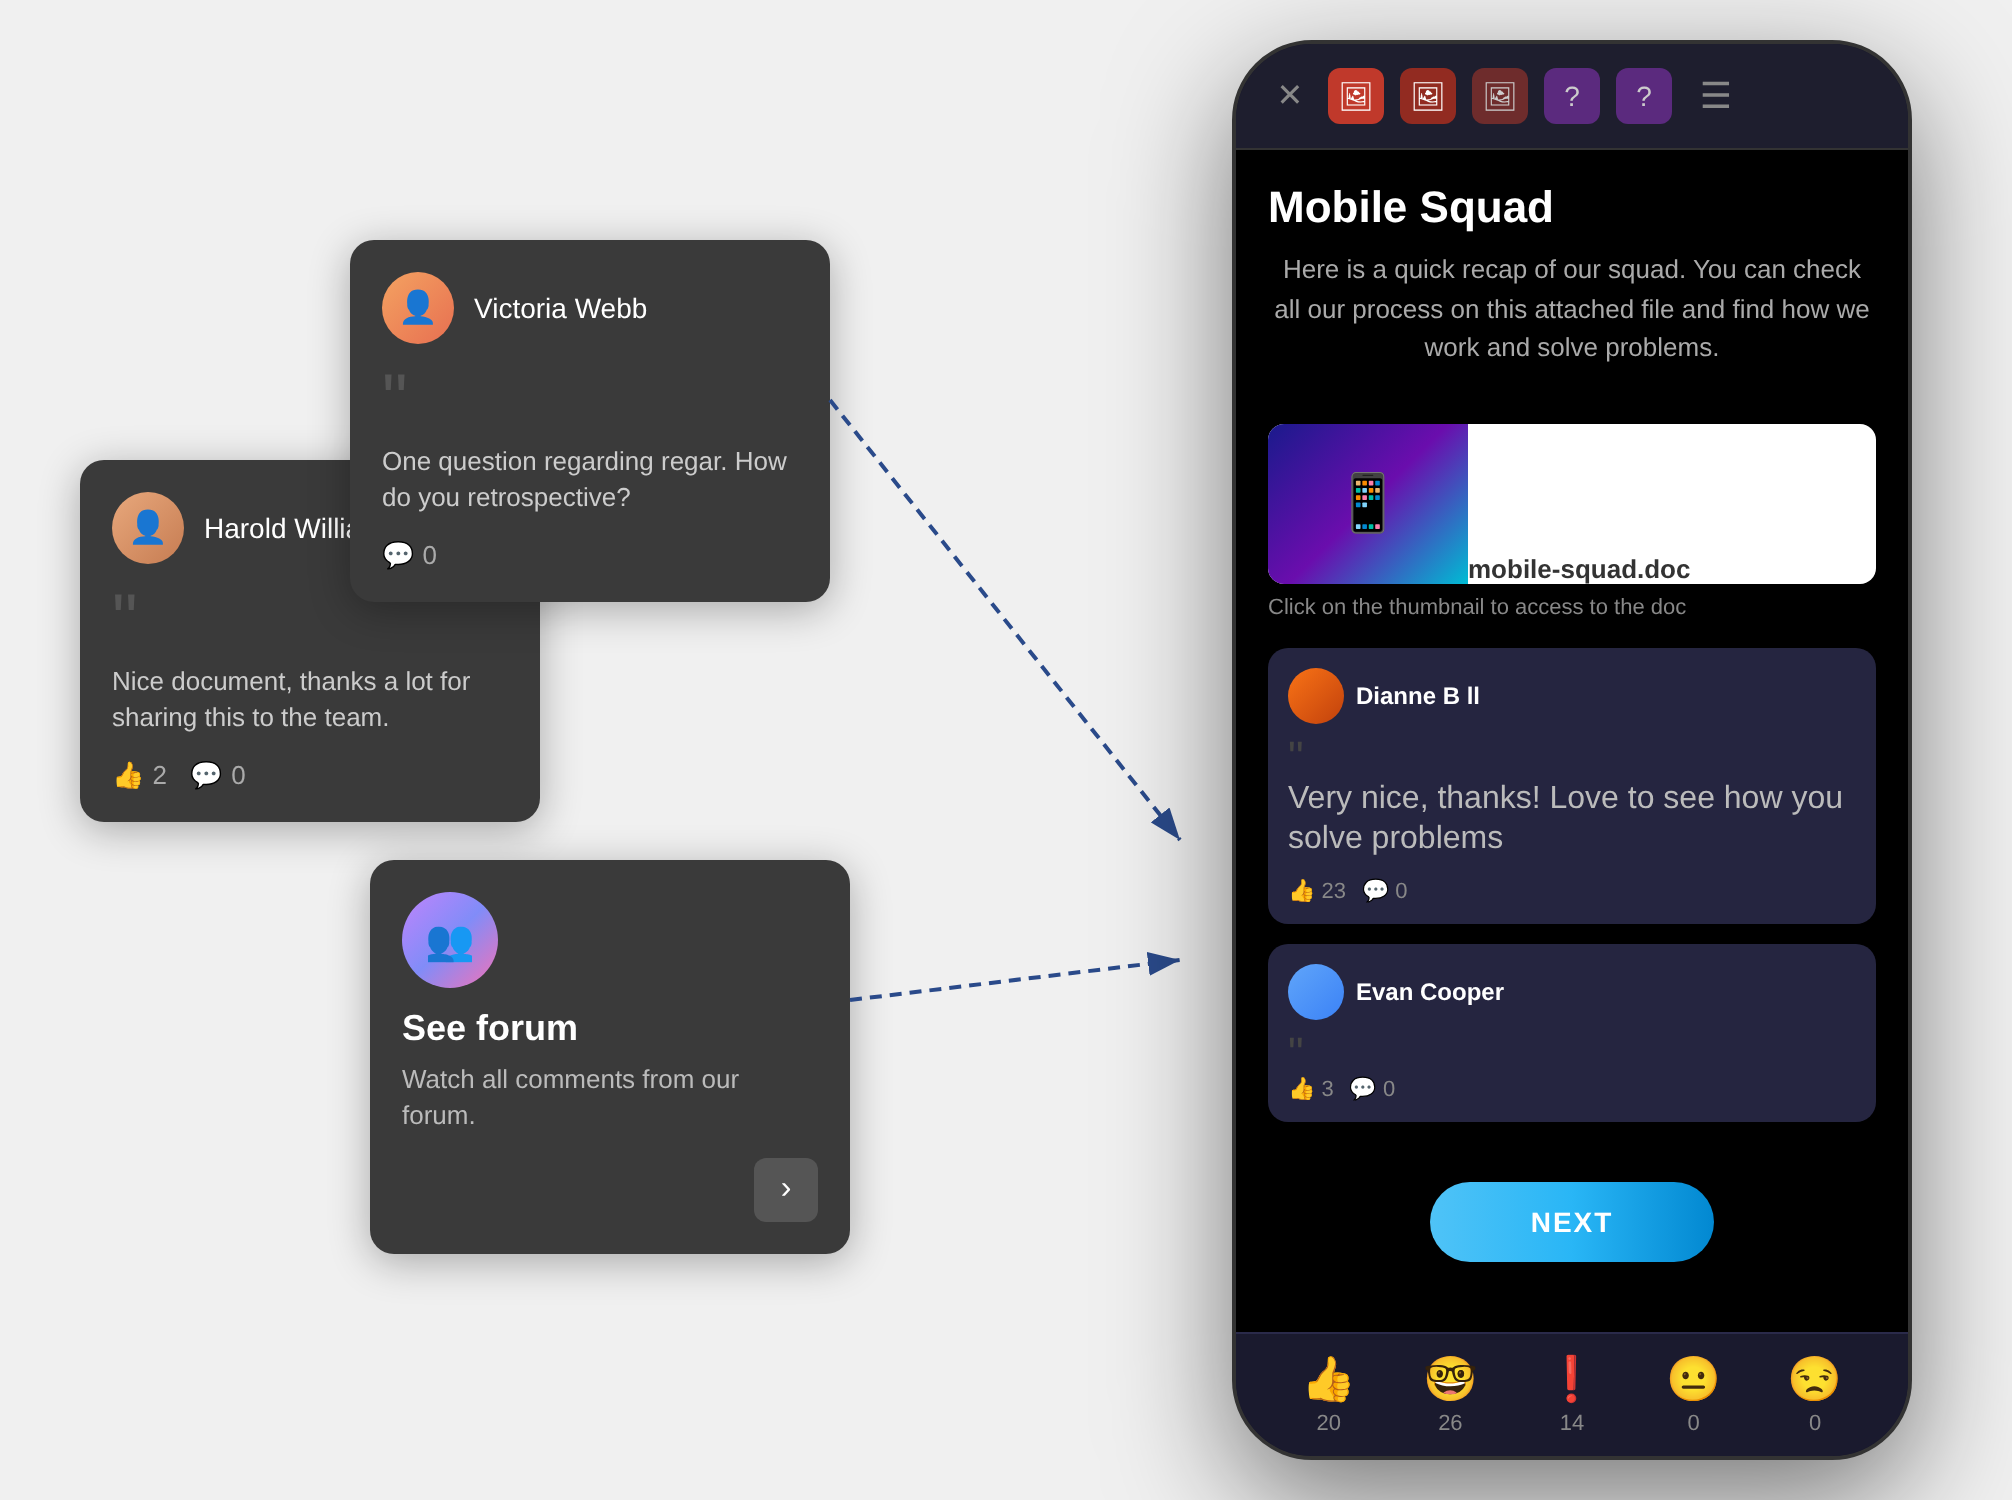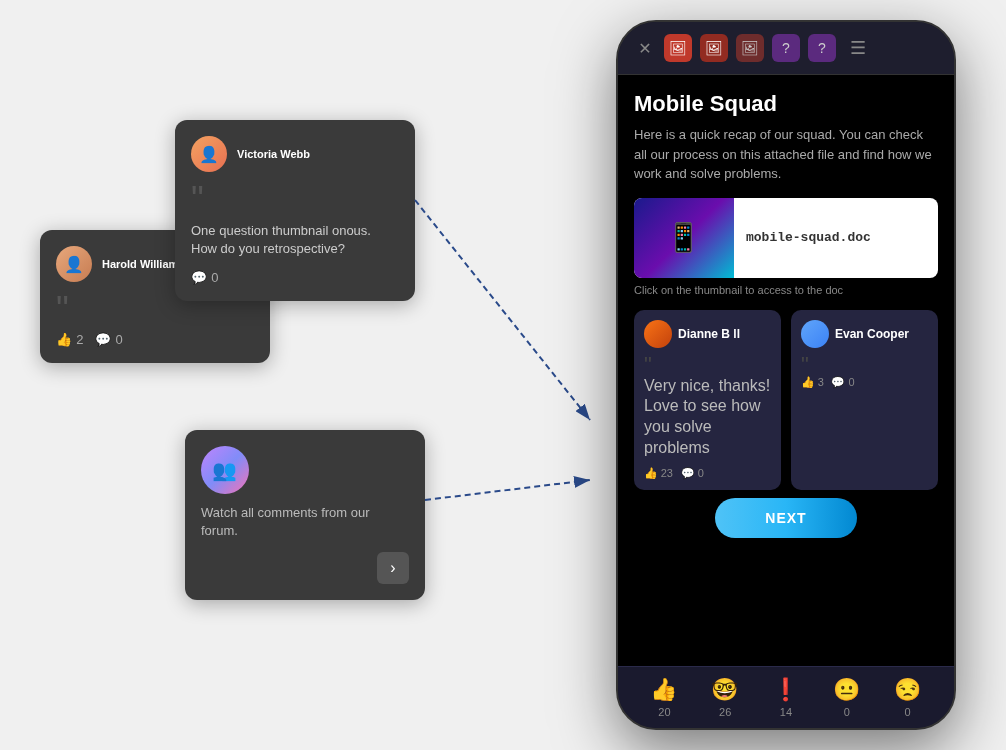--- a/index.html
+++ b/index.html
@@ -62,22 +62,22 @@
     .avatar-harold { background: linear-gradient(135deg, #e8a87c, #c67c52); }
     .avatar-victoria { background: linear-gradient(135deg, #f4a261, #e76f51); }
     .avatar-forum {
       width: 48px;
       height: 48px;
       background: linear-gradient(135deg, #c084fc, #818cf8, #f472b6);
       position: relative;
     }
 
     .card-name {
-      font-weight: 700;
-      font-size: 11px;
+      font-weight: 400;
+      font-size: 14px;
       color: #fff;
     }
 
     .quote-mark {
       font-size: 36px;
       color: #555;
       line-height: 1;
       margin-bottom: 4px;
     }
     .card-text {
@@ -198,21 +198,22 @@
     .post-title {
       font-size: 22px;
       font-weight: 800;
       color: #fff;
       margin-bottom: 8px;
     }
     .post-desc {
       font-size: 13px;
       color: #aaa;
       line-height: 1.5;
-      margin-bottom: 14px;
+      margin-bottom: 28px;
+      text-align: center;
     }
 
     
     .attachment {
       display: flex;
       background: #fff;
       border-radius: 8px;
       overflow: hidden;
       margin-bottom: 6px;
       height: 80px;
@@ -223,41 +224,40 @@
       display: flex;
       align-items: center;
       justify-content: center;
       flex-shrink: 0;
     }
     .phone-icon {
       font-size: 28px;
     }
     .attachment-info {
       flex: 1;
-      padding: 12px;
-      display: flex;
-      align-items: center;
-      font-family: Liberation Mono, monospace;
+      display: flex;
+      align-items: flex-end;
     }
     .attachment-name {
       font-size: 13px;
       font-weight: 600;
       color: #333;
     }
     .attachment-caption {
       font-size: 11px;
       color: #888;
       margin-bottom: 14px;
     }
 
     
     .comments-row {
       display: flex;
       gap: 10px;
-      margin-bottom: 8px;
+      margin-bottom: 30px;
+      flex-direction: column;
     }
     .comment-card {
       flex: 1;
       background: #252540;
       border-radius: 10px;
       padding: 10px;
       overflow: hidden;
     }
     .comment-header {
       display: flex;
@@ -356,49 +356,51 @@
   </style>
 </head>
 <body>
 
 <div class="card card-harold">
   <div class="card-header">
     <div class="avatar avatar-harold">👤</div>
     <span class="card-name">Harold Williamson</span>
   </div>
   <div class="quote-mark">"</div>
+  <p class="card-text">Nice document, thanks a lot for sharing this to the team.</p>
   <div class="card-actions">
     <div class="action-item">
       <span>👍</span>
       <span>2</span>
     </div>
     <div class="action-item">
       <span>💬</span>
       <span>0</span>
     </div>
   </div>
 </div>
 
 <div class="card card-victoria">
   <div class="card-header">
     <div class="avatar avatar-victoria">👤</div>
     <span class="card-name">Victoria Webb</span>
   </div>
   <div class="quote-mark">"</div>
-  <p class="card-text">One question thumbnail onous. How do you retrospective?</p>
+  <p class="card-text">One question regarding regar. How do you retrospective?</p>
   <div class="card-actions">
     <div class="action-item">
       <span>💬</span>
       <span>0</span>
     </div>
   </div>
 </div>
 
 <div class="card card-forum">
   <div class="avatar avatar-forum" style="margin-bottom:10px; font-size:20px;">👥</div>
+  <div class="forum-title">See forum</div>
   <div class="forum-desc">Watch all comments from our forum.</div>
   <div class="forum-arrow">
     <div class="arrow-btn">›</div>
   </div>
 </div>
 
 <svg class="arrows-svg">
 
   <line x1="415" y1="200" x2="590" y2="420" stroke="#2a4a8a" stroke-width="2" stroke-dasharray="6,4" marker-end="url(#arrowhead)"></line>
 

